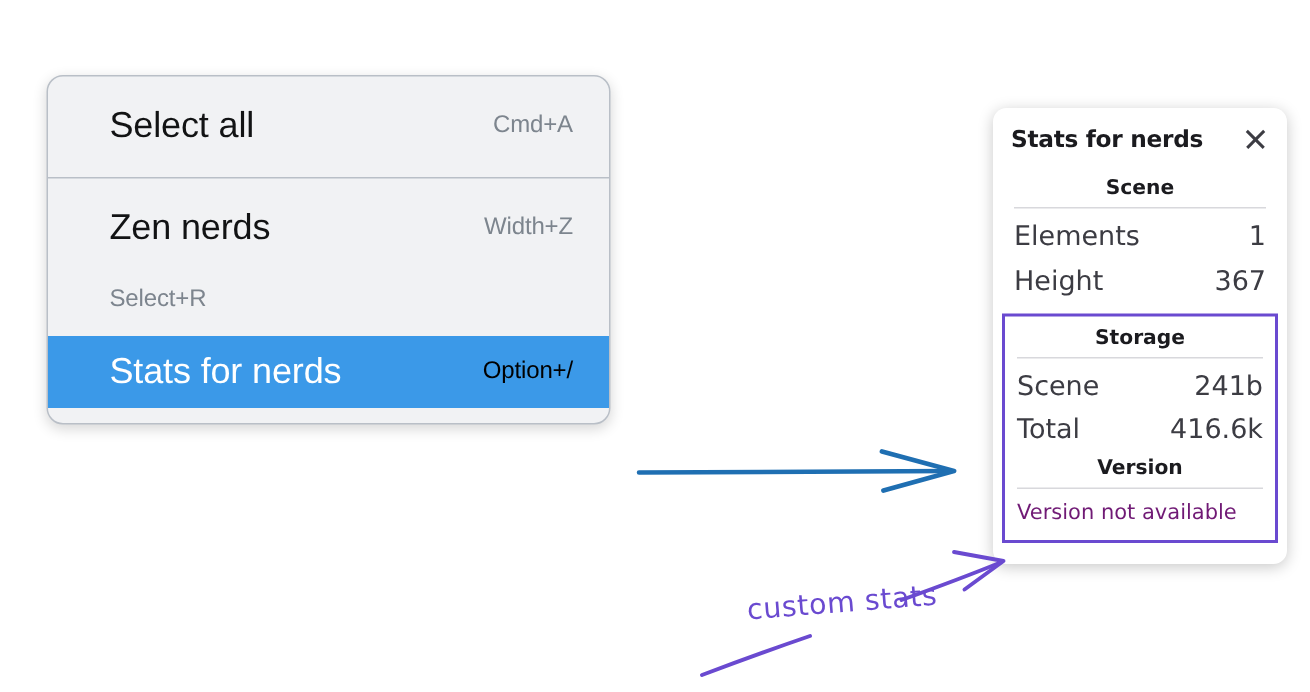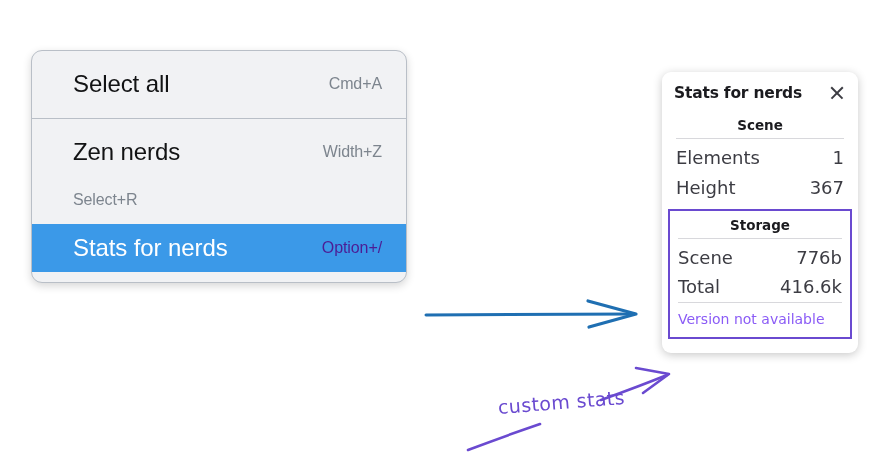--- a/index.html
+++ b/index.html
@@ -55,21 +55,21 @@
   .menu-item .mi-shortcut {
     font-size: 16px;
     color: #7d858e;
     white-space: nowrap;
     letter-spacing: -0.1px;
   }
   .menu-item.selected {
     background: #3b99e8;
   }
   .menu-item.selected .mi-label { color: #ffffff; }
-  .menu-item.selected .mi-shortcut { color: #4c1d95; }
+  .menu-item.selected .mi-shortcut { color: #000000; }
 
   
   #stats-panel {
     position: absolute;
     left: 662px;
     top: 72px;
     width: 196px;
     background: #ffffff;
     border-radius: 9px;
     box-shadow: 0 2px 10px rgba(0,0,0,0.22);
@@ -127,21 +127,21 @@
     align-items: flex-start;
     font-size: 18px;
     color: #3c3c43;
     padding: 3px 2px;
     line-height: 1.32;
   }
   .sp-row .k { white-space: nowrap; }
   .sp-row .v { white-space: nowrap; }
   .sp-fullrow {
     font-size: 14px;
-    color: #8b5cf6;
+    color: #701a75;
     padding: 3px 2px;
     line-height: 1.32;
     white-space: nowrap;
   }
 
   
   #custom-stats-box {
     border: 2px solid #6a4ad0;
     margin: 6px -6px 0 -6px;
     padding: 4px 6px 6px 6px;
@@ -217,29 +217,30 @@
     </div>
   </div>
 
   <div id="custom-stats-box">
 
     <div>
       <div class="sp-section-head">Storage</div>
       <div class="sp-divider"></div>
       <div class="sp-row">
         <span class="k">Scene</span>
-        <span class="v">776b</span>
+        <span class="v">241b</span>
       </div>
       <div class="sp-row">
         <span class="k">Total</span>
         <span class="v">416.6k</span>
       </div>
     </div>
 
     <div>
+      <div class="sp-section-head">Version</div>
       <div class="sp-divider"></div>
       <div class="sp-fullrow">Version not available</div>
     </div>
 
   </div>
 
 </div>
 
 <svg id="annotations" viewBox="0 0 873 461">
 

